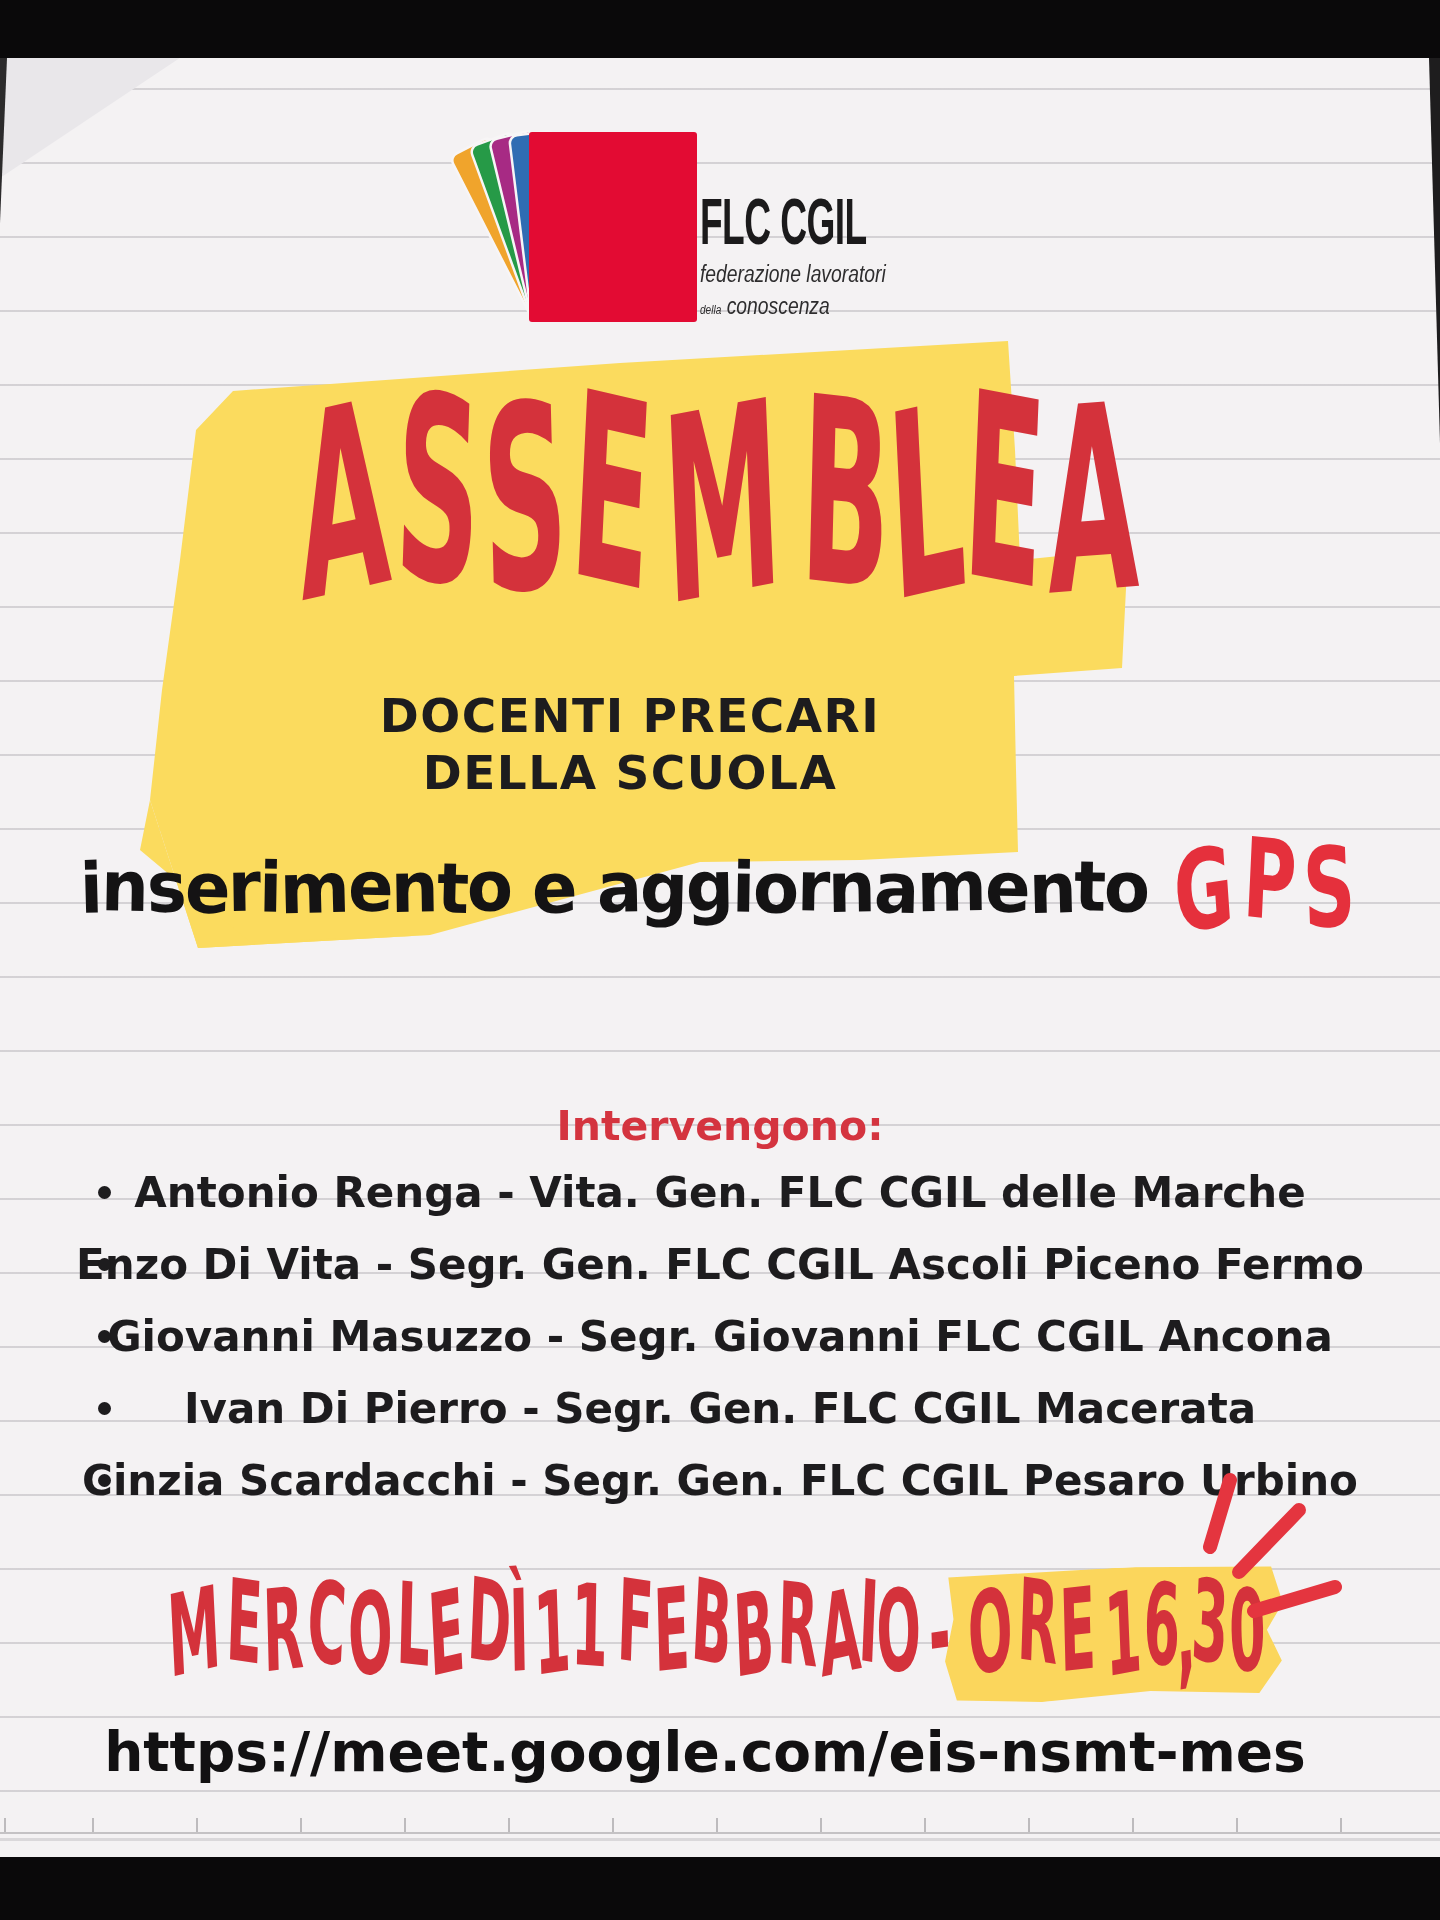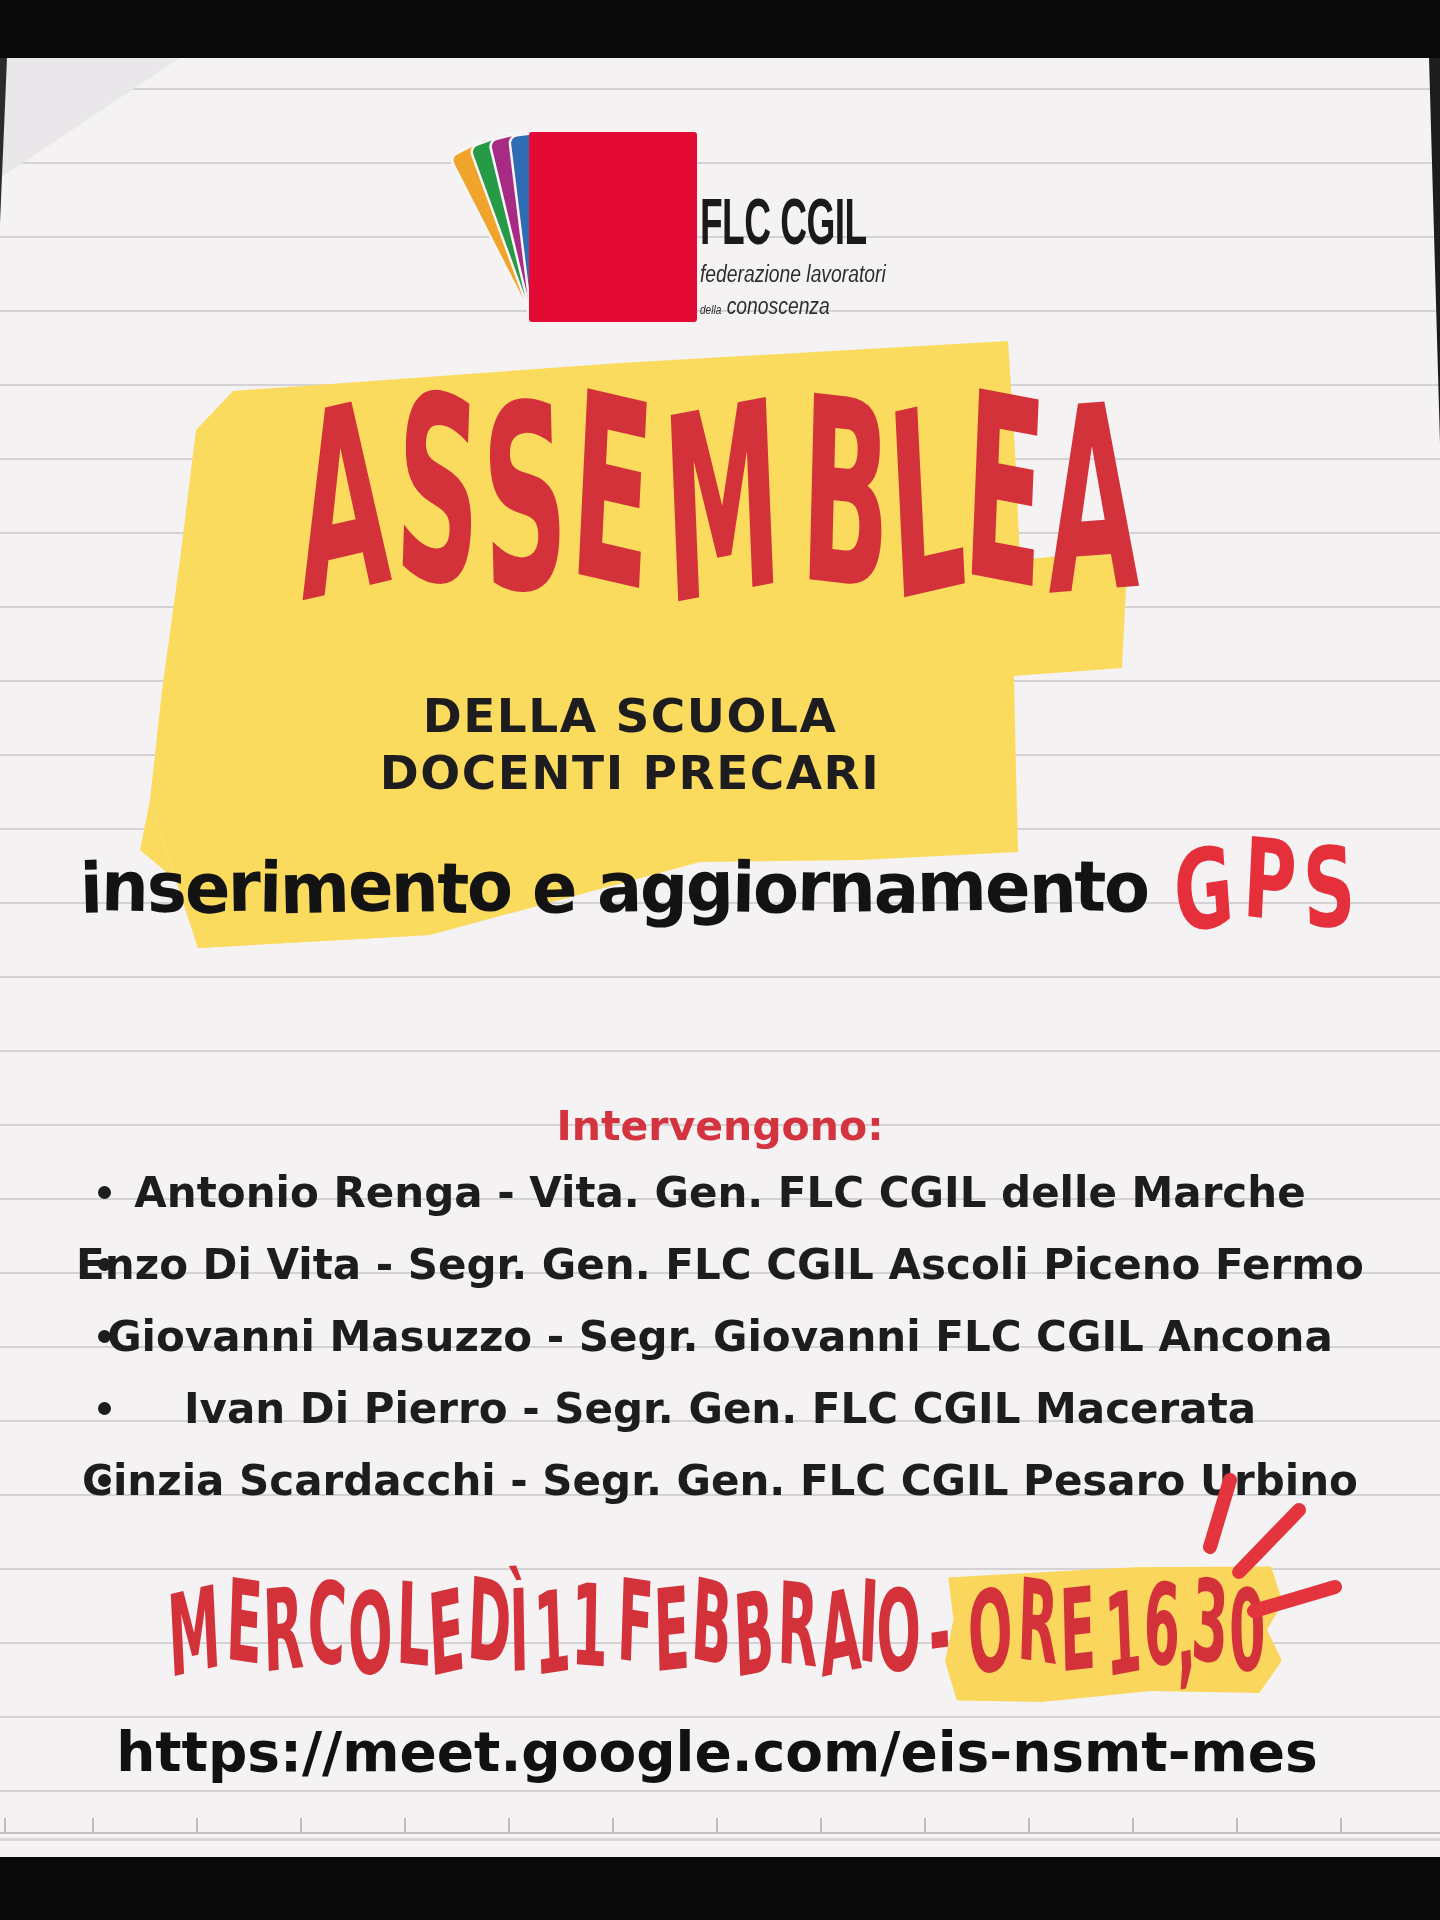--- a/index.html
+++ b/index.html
@@ -63,21 +63,21 @@
   
   .dateline{position:absolute;left:0;width:1440px;top:1582px;z-index:2;display:flex;
     justify-content:center;align-items:center;color:#d4323b;font-weight:bold;font-size:82px;
     --sx:.64;--sy:1.38;--mx:-0.12em;}
   .hl-wrap{position:relative;display:inline-block;padding:2px 10px;}
   .hl-wrap::before{content:'';position:absolute;left:-12px;right:-8px;top:-14px;bottom:-18px;
     background:#fbd65c;transform:rotate(-2.4deg);z-index:-1;
     clip-path:polygon(2% 2%,55% 0,97% 4%,100% 32%,95% 52%,99% 76%,92% 100%,60% 95%,28% 100%,3% 96%,0 66%,3% 34%);}
   .sparkle{position:absolute;left:1197px;top:1466px;z-index:2;}
 
-  .meet{position:absolute;left:12px;width:1410px;top:1720px;text-align:center;z-index:2;
+  .meet{position:absolute;left:0;width:1410px;top:1720px;text-align:center;z-index:2;
     color:#121112;font-weight:bold;font-size:55px;letter-spacing:0;white-space:nowrap;}
 
   
   .ruler{position:absolute;left:0;top:1818px;width:1440px;height:14px;z-index:2;
     background-image:repeating-linear-gradient(90deg,#bdbbbd 0 2px,rgba(0,0,0,0) 2px 104px);
     background-position:92px 0;border-bottom:2px solid #c4c2c4;}
   .ruler2{position:absolute;left:0;top:1838px;width:1440px;height:3px;background:#dad8da;z-index:2;}
 </style>
 </head>
 <body>
@@ -106,22 +106,22 @@
   <div class="logo-text">
     <div class="logo-title">FLC CGIL</div>
     <div class="logo-sub">federazione lavoratori</div>
     <div class="logo-sub"><span class="tiny">della</span>
       <span>conoscenza</span></div>
   </div>
 
   <div class="headline hand"><span class="hl" style="--r: -6deg; --ty: 4px;">A</span><span class="hl" style="--r: 4deg; --ty: -6px;">S</span><span class="hl" style="--r: -3deg; --ty: 2px;">S</span><span class="hl" style="--r: 6deg; --ty: -5px;">E</span><span class="hl" style="--r: -5deg; --ty: 6px;">M</span><span class="hl" style="--r: 3deg; --ty: -3px;">B</span><span class="hl" style="--r: -6deg; --ty: 5px;">L</span><span class="hl" style="--r: 5deg; --ty: -6px;">E</span><span class="hl" style="--r: -2deg; --ty: 3px;">A</span></div>
 
   <div class="subhead">
+    <div>DOCENTI PRECARI</div>
     <div>DELLA SCUOLA</div>
-    <div>DOCENTI PRECARI</div>
   </div>
 
   <div class="topic">
     <span class="topic-black hand"><span class="hl" style="--r: -1.5deg; --ty: 1px;">i</span><span class="hl" style="--r: 1deg; --ty: -1px;">n</span><span class="hl" style="--r: -1deg; --ty: 0px;">s</span><span class="hl" style="--r: 1.5deg; --ty: 1px;">e</span><span class="hl" style="--r: -1deg; --ty: -1px;">r</span><span class="hl" style="--r: 1deg; --ty: 0px;">i</span><span class="hl" style="--r: -1.5deg; --ty: 1px;">m</span><span class="hl" style="--r: 1deg; --ty: -1px;">e</span><span class="hl" style="--r: -1deg; --ty: 0px;">n</span><span class="hl" style="--r: 1.5deg; --ty: 1px;">t</span><span class="hl" style="--r: -1deg; --ty: -1px;">o</span><span class="hl" style="--r: 1deg; --ty: 0px;">&nbsp;</span><span class="hl" style="--r: -1.5deg; --ty: 1px;">e</span><span class="hl" style="--r: 1deg; --ty: -1px;">&nbsp;</span><span class="hl" style="--r: -1deg; --ty: 0px;">a</span><span class="hl" style="--r: 1.5deg; --ty: 1px;">g</span><span class="hl" style="--r: -1deg; --ty: -1px;">g</span><span class="hl" style="--r: 1deg; --ty: 0px;">i</span><span class="hl" style="--r: -1.5deg; --ty: 1px;">o</span><span class="hl" style="--r: 1deg; --ty: -1px;">r</span><span class="hl" style="--r: -1deg; --ty: 0px;">n</span><span class="hl" style="--r: 1.5deg; --ty: 1px;">a</span><span class="hl" style="--r: -1deg; --ty: -1px;">m</span><span class="hl" style="--r: 1deg; --ty: 0px;">e</span><span class="hl" style="--r: -1.5deg; --ty: 1px;">n</span><span class="hl" style="--r: 1deg; --ty: -1px;">t</span><span class="hl" style="--r: -1deg; --ty: 0px;">o</span></span>
     <span class="topic-red hand"><span class="hl" style="--r: -6deg; --ty: 4px;">G</span><span class="hl" style="--r: 4deg; --ty: -6px;">P</span><span class="hl" style="--r: -3deg; --ty: 2px;">S</span></span>
   </div>
 
   <div class="interv">Intervengono:</div>
   <ul class="speakers">
       <li>

